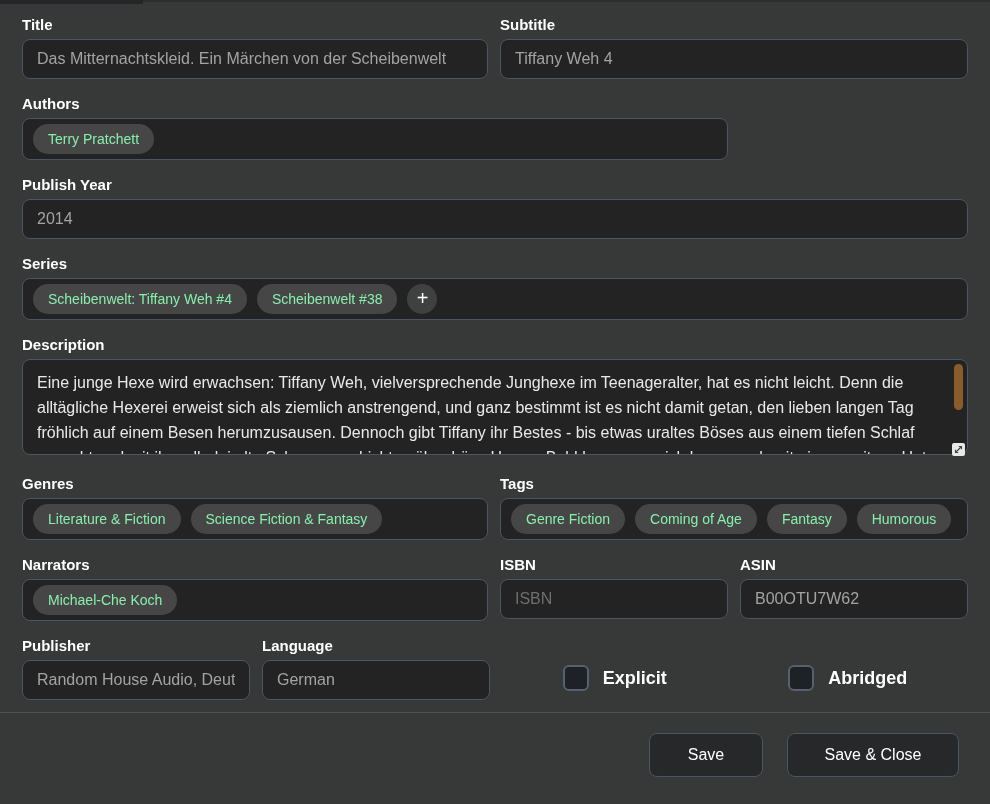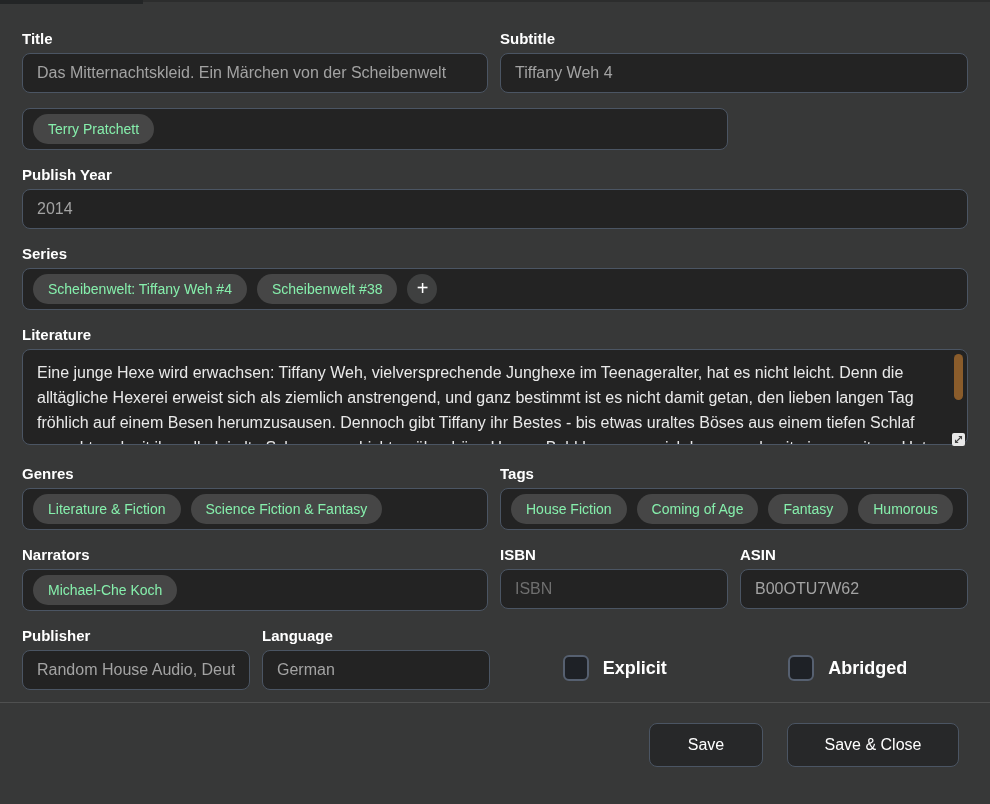--- a/index.html
+++ b/index.html
@@ -12,21 +12,21 @@
   *{box-sizing:border-box;margin:0;padding:0;}
   html,body{width:990px;height:804px;overflow:hidden;}
   body{
     background:var(--bg);
     font-family:"Liberation Sans", sans-serif;
     color:#fff;
     position:relative;
   }
   .top-line{position:absolute;top:0;left:0;right:0;height:2px;background:#2c2d2d;}
   .top-tab-shadow{position:absolute;top:0;left:0;width:143px;height:4px;background:#232526;}
-  .content{padding:29px 22px 0 22px;}
+  .content{padding:15px 22px 0 22px;}
   .row{display:flex;gap:12px;margin-bottom:15px;align-items:flex-start;}
   .field{display:flex;flex-direction:column;}
   .w-title{width:466px;flex:none;}
   .w-authors{width:706px;flex:none;}
   .w-half{width:466px;flex:none;}
   .w-quarter{width:228px;flex:none;}
   .grow{flex:1;}
   .field-label{
     font-size:15px;font-weight:700;color:#fff;
     line-height:20px;margin-bottom:4px;
@@ -143,20 +143,21 @@
       <input class="text-input" type="text" value="Das Mitternachtskleid. Ein Märchen von der Scheibenwelt" style="">
     </div>
     <div class="field grow">
       <span class="field-label">Subtitle</span>
       <input class="text-input" type="text" value="Tiffany Weh 4" style="">
     </div>
   </div>
 
   <div class="row">
     <div class="field w-authors">
+      <span class="field-label">Authors</span>
       <div class="chip-box">
         <div style="display:contents"><span class="chip">Terry Pratchett</span></div>
       </div>
     </div>
   </div>
 
   <div class="row">
     <div class="field grow">
       <span class="field-label">Publish Year</span>
       <input class="text-input" type="text" value="2014" style="">
@@ -168,21 +169,21 @@
       <span class="field-label">Series</span>
       <div class="chip-box">
         <div style="display:contents"><span class="chip">Scheibenwelt: Tiffany Weh #4</span><span class="chip">Scheibenwelt #38</span></div>
         <button class="chip-add">+</button>
       </div>
     </div>
   </div>
 
   <div class="row">
     <div class="field grow">
-      <span class="field-label">Literature</span>
+      <span class="field-label">Description</span>
       <div class="textarea-wrap">
         <textarea class="desc-textarea" spellcheck="false" style="">Eine junge Hexe wird erwachsen: Tiffany Weh, vielversprechende Junghexe im Teenageralter, hat es nicht leicht. Denn die alltägliche Hexerei erweist sich als ziemlich anstrengend, und ganz bestimmt ist es nicht damit getan, den lieben langen Tag fröhlich auf einem Besen herumzusausen. Dennoch gibt Tiffany ihr Bestes - bis etwas uraltes Böses aus einem tiefen Schlaf erwacht und mit ihm allerlei alte Schauergeschichten über böse Hexen. Bald kann man sich kaum noch mit einem spitzen Hut</textarea>
         <div class="scroll-thumb"></div>
         <div class="resize-grip">
           <svg width="11" height="11" viewBox="0 0 11 11">
             <path d="M2.5 8.5 L8.5 2.5 M5.8 2.5 H8.5 V5.2 M2.5 5.8 V8.5 H5.2" stroke="#444" stroke-width="1.1" fill="none"></path>
           </svg>
         </div>
       </div>
     </div>
@@ -191,21 +192,21 @@
   <div class="row">
     <div class="field w-half">
       <span class="field-label">Genres</span>
       <div class="chip-box">
         <div style="display:contents"><span class="chip">Literature &amp; Fiction</span><span class="chip">Science Fiction &amp; Fantasy</span></div>
       </div>
     </div>
     <div class="field grow">
       <span class="field-label">Tags</span>
       <div class="chip-box">
-        <div style="display:contents"><span class="chip">House Fiction</span><span class="chip">Coming of Age</span><span class="chip">Fantasy</span><span class="chip">Humorous</span></div>
+        <div style="display:contents"><span class="chip">Genre Fiction</span><span class="chip">Coming of Age</span><span class="chip">Fantasy</span><span class="chip">Humorous</span></div>
       </div>
     </div>
   </div>
 
   <div class="row">
     <div class="field w-half">
       <span class="field-label">Narrators</span>
       <div class="chip-box">
         <div style="display:contents"><span class="chip">Michael-Che Koch</span></div>
       </div>

